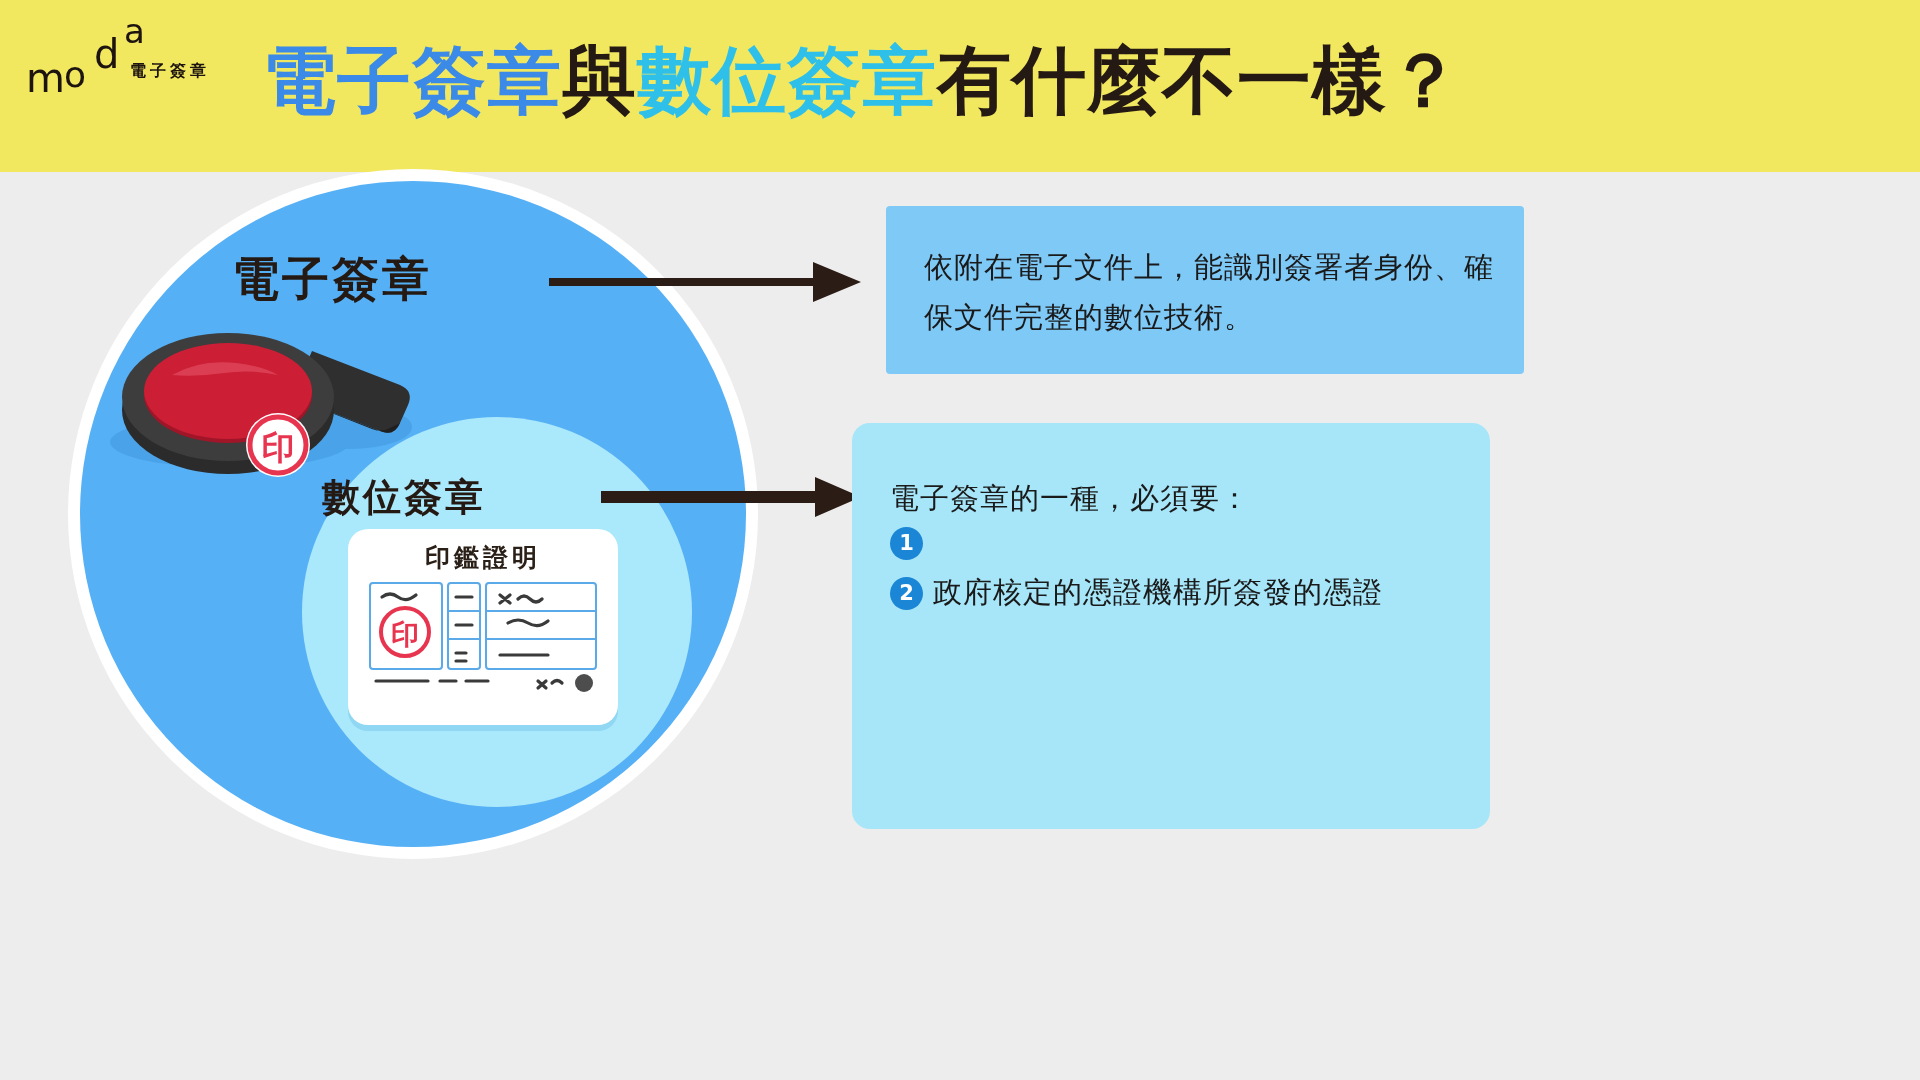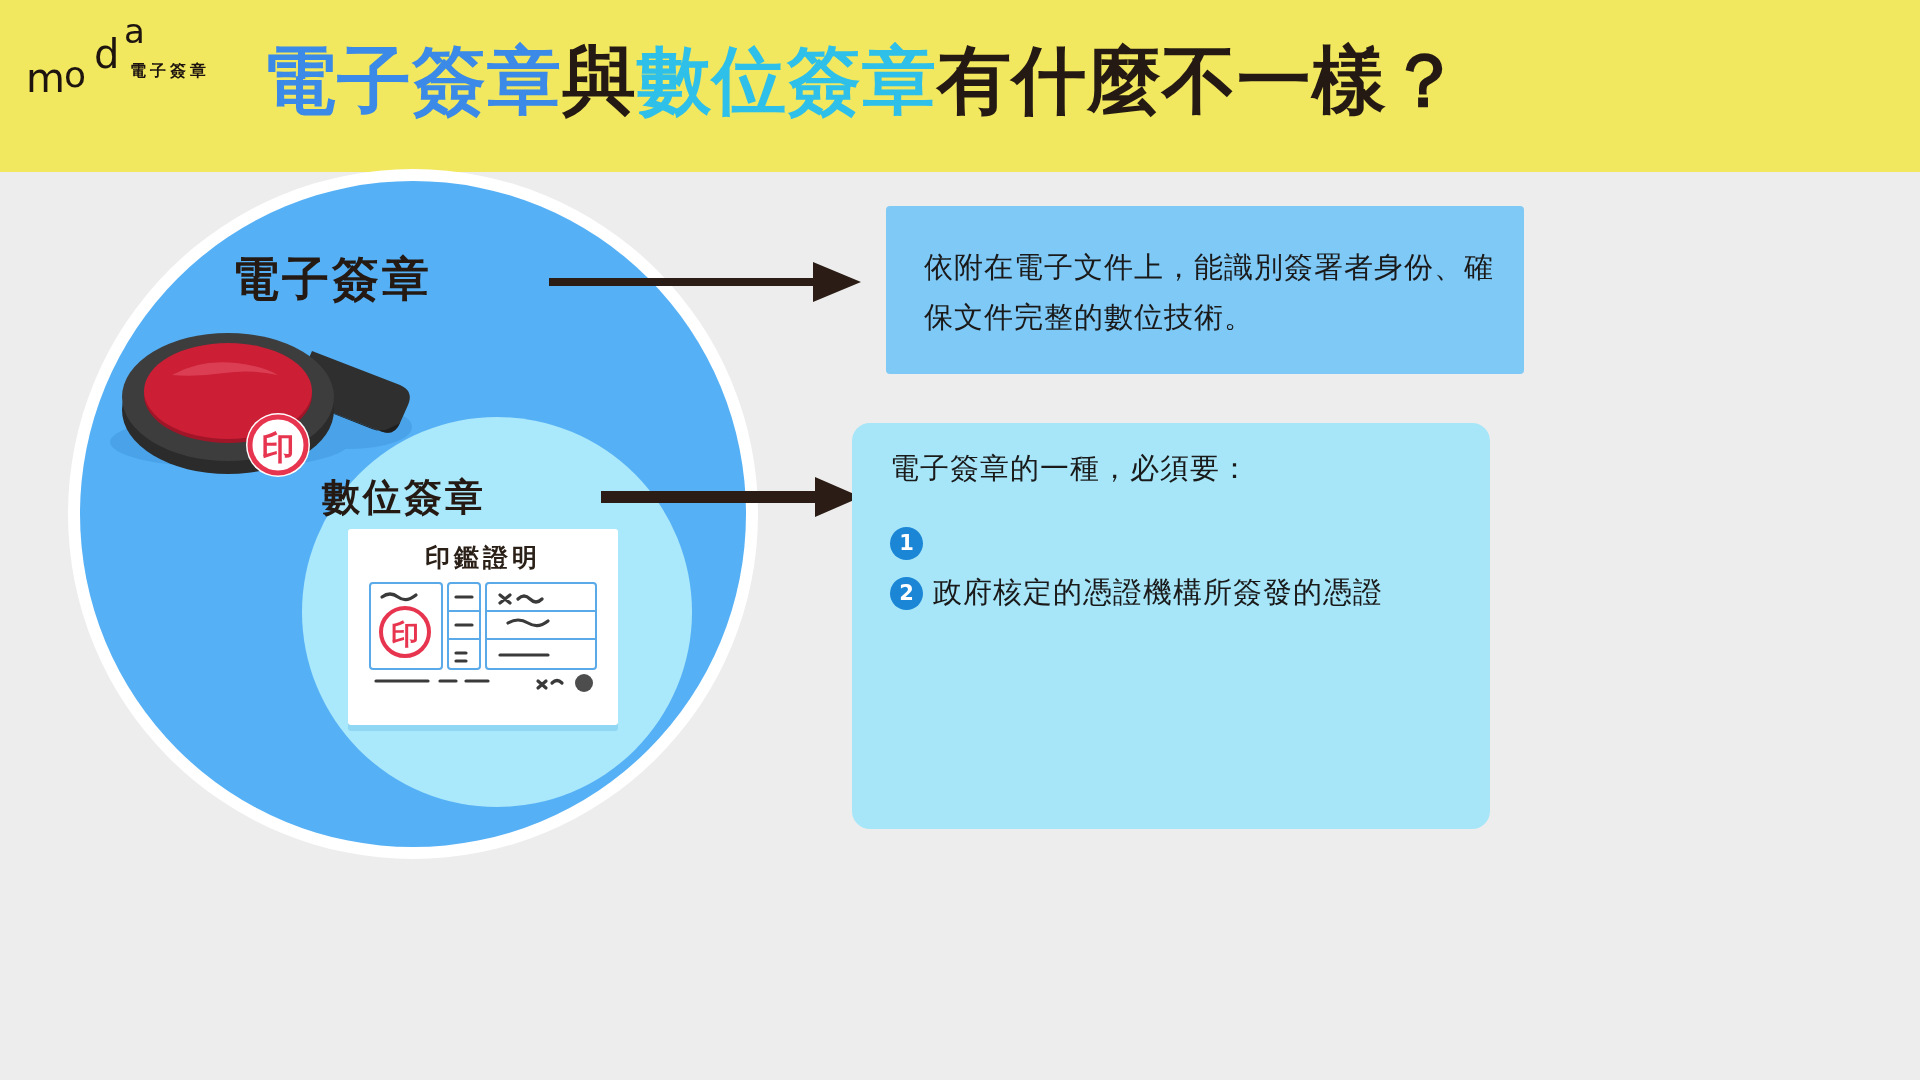--- a/index.html
+++ b/index.html
@@ -89,21 +89,21 @@
   #label-dsign { left: 322px; top: 300px; font-size: 38px; }
 
   
   #stamp-art { position: absolute; left: 100px; top: 105px; width: 340px; height: 200px; }
 
   
   #doc-card {
     position: absolute; left: 348px; top: 357px;
     width: 270px; height: 196px;
     background: #ffffff;
-    border-radius: 3px;
+    border-radius: 20px;
     box-shadow: 0 6px 0 rgba(120,200,235,0.55);
   }
   #doc-title {
     position: absolute; left: 0; top: 12px; width: 100%;
     text-align: center;
     font-family: "DejaVu Sans", sans-serif;
     font-weight: 900; font-size: 25px;
     letter-spacing: 4px;
     color: #2a2018;
   }
@@ -128,21 +128,21 @@
     letter-spacing: 1px;
   }
 
   #box2 {
     position: absolute; left: 852px; top: 423px;
     width: 638px; height: 406px;
     background: #a6e6f8;
     border-radius: 18px;
   }
   #box2-intro {
-    position: absolute; left: 38px; top: 26px;
+    position: absolute; left: 38px; top: 56px;
     font-family: "DejaVu Sans", sans-serif;
     font-size: 29px; color: #1a1a1a; letter-spacing: 1px;
   }
   #box2-list {
     position: absolute; left: 38px; top: 98px;
     width: 580px;
   }
   .list-row {
     display: flex; align-items: center;
     margin-bottom: 6px;

